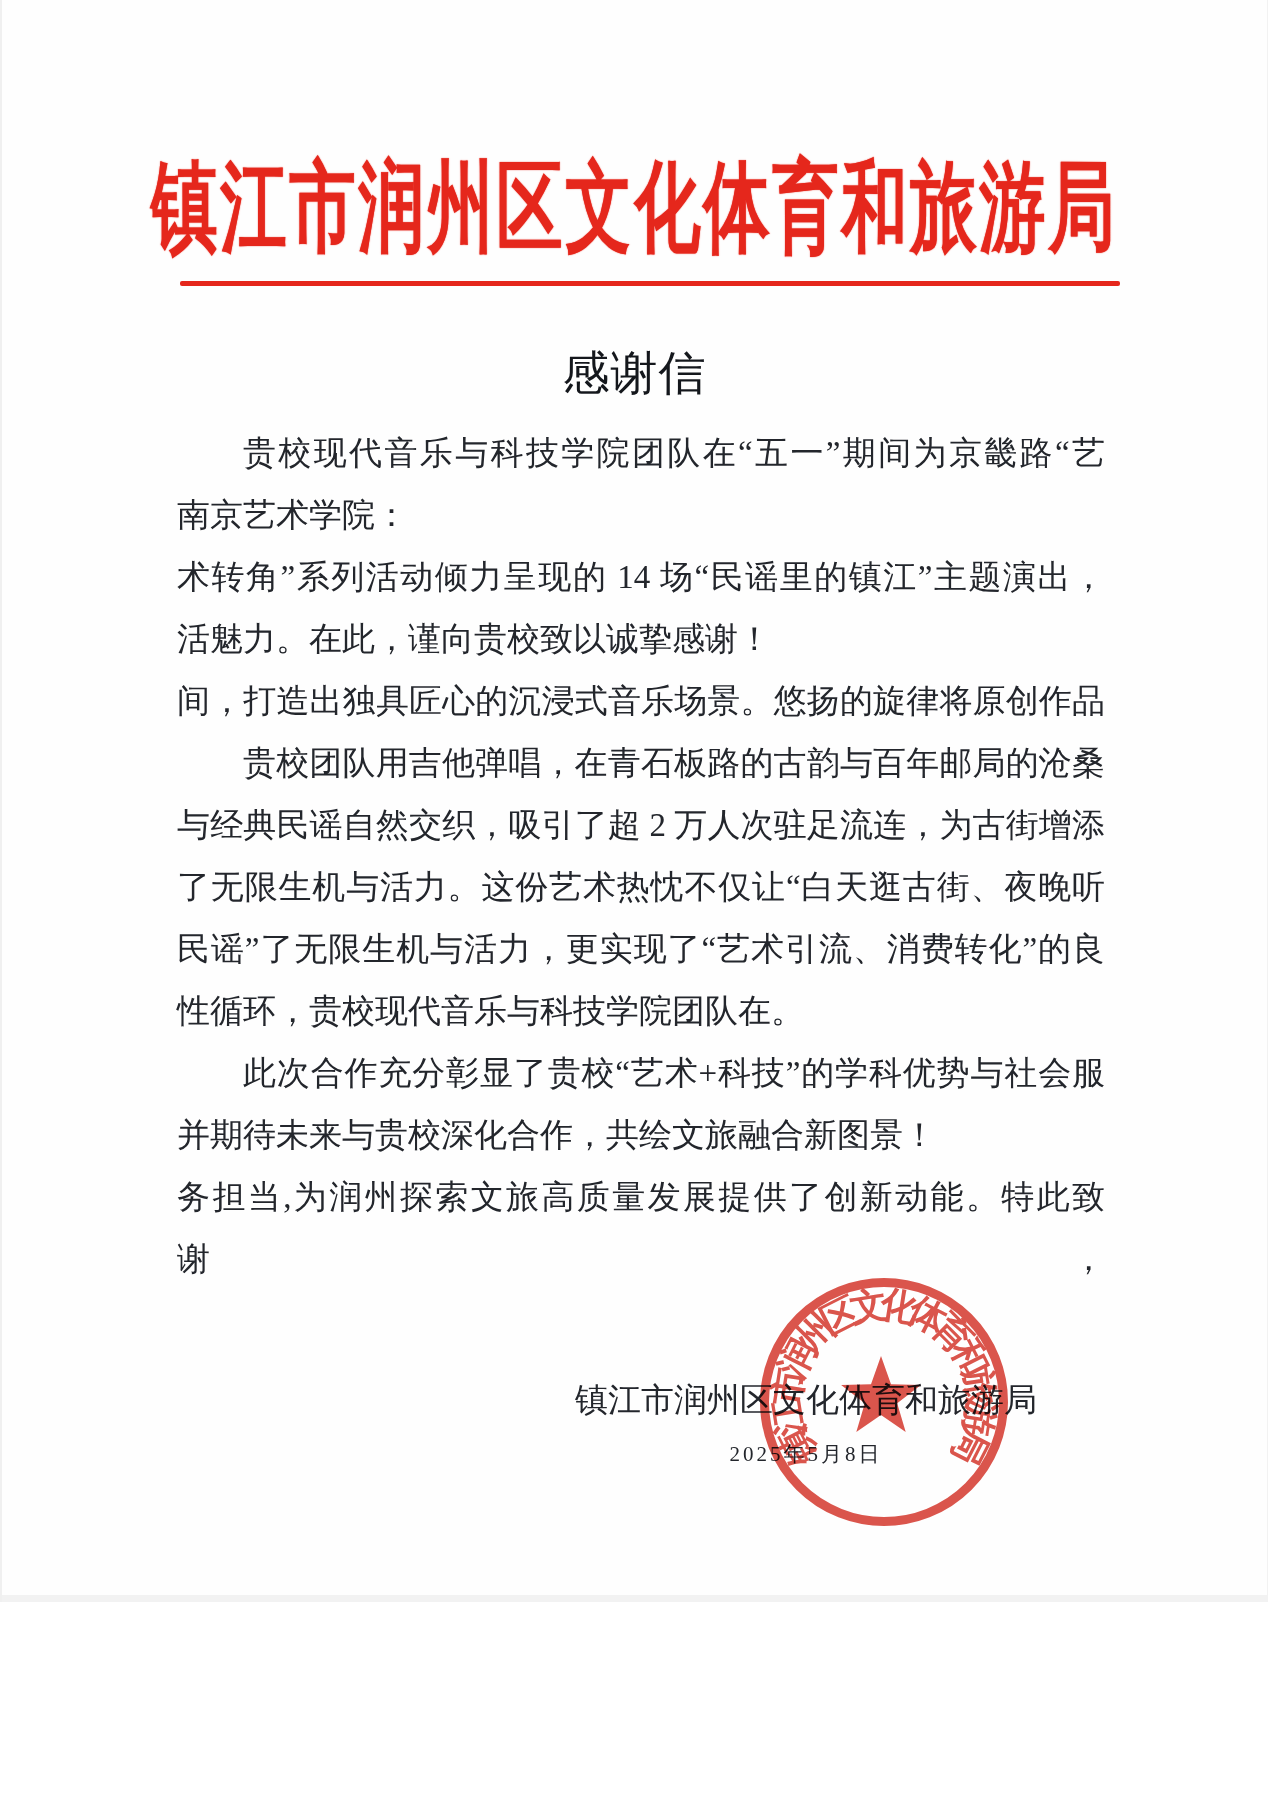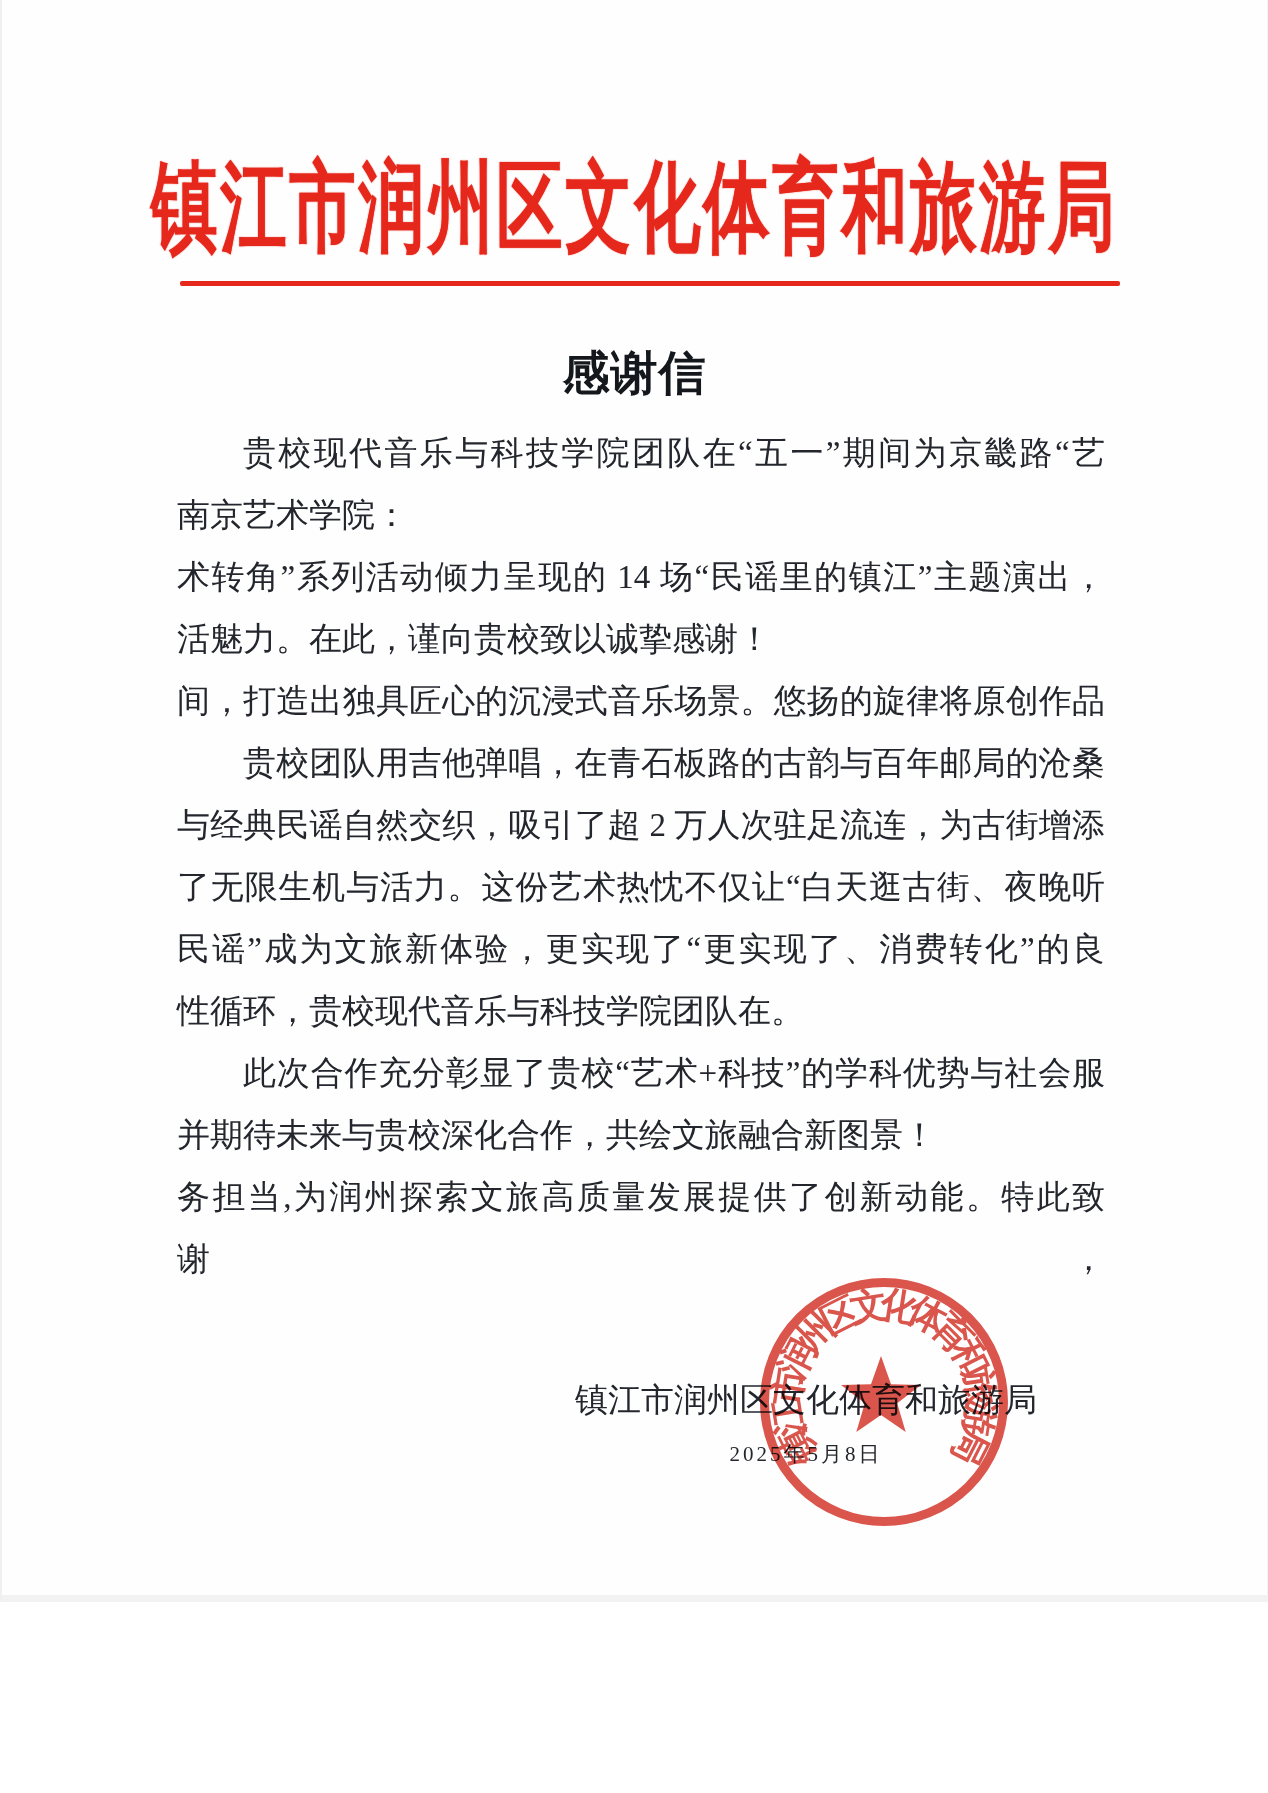--- a/index.html
+++ b/index.html
@@ -36,21 +36,21 @@
     text-shadow:0 0 1px var(--accent);
   }
   .red-rule{
     position:absolute;top:281px;left:178px;width:940px;height:5px;
     background:var(--accent);border-radius:2px;
   }
   
   .doc-title{
     position:absolute;top:346px;left:0;width:100%;margin:0;
     text-align:center;
-    font-size:47px;font-weight:bold;color:#14171c;
+    font-size:47px;font-weight:normal;color:#14171c;
     letter-spacing:1px;line-height:1.15;
   }
   
   .letter-body{
     position:absolute;top:422px;left:175px;width:928px;
     color:var(--ink);
     font-size:33px;
   }
   .line{
     height:62px;line-height:62px;
@@ -104,21 +104,21 @@
   <div class="letter-body">
     <div class="line indent justify">贵校现代音乐与科技学院团队在“五一”期间为京畿路“艺</div>
 
   <div class="line">南京艺术学院：</div>
       <div class="line justify">术转角”系列活动倾力呈现的 14 场“民谣里的镇江”主题演出，</div>
       <div class="line">活魅力。在此，谨向贵校致以诚挚感谢！</div>
       <div class="line justify">间，打造出独具匠心的沉浸式音乐场景。悠扬的旋律将原创作品</div>
       <div class="line indent justify">贵校团队用吉他弹唱，在青石板路的古韵与百年邮局的沧桑</div>
       <div class="line justify">与经典民谣自然交织，吸引了超 2 万人次驻足流连，为古街增添</div>
       <div class="line justify">了无限生机与活力。这份艺术热忱不仅让“白天逛古街、夜晚听</div>
-      <div class="line justify">民谣”成为文旅新体验，更实现了“更实现了、消费转化”的良</div>
+      <div class="line justify">民谣”了无限生机与活力，更实现了“艺术引流、消费转化”的良</div>
       <div class="line">性循环，贵校现代音乐与科技学院团队在。</div>
       <div class="line indent justify">此次合作充分彰显了贵校“艺术+科技”的学科优势与社会服</div>
       <div class="line">并期待未来与贵校深化合作，共绘文旅融合新图景！</div>
       <div class="line justify">务担当,为润州探索文旅高质量发展提供了创新动能。特此致谢，</div>
     </div>
 
   <div class="sig-block">
     <div class="sig-org">镇江市润州区文化体育和旅游局</div>
     <div class="sig-date">2025年5月8日</div>
   </div>

